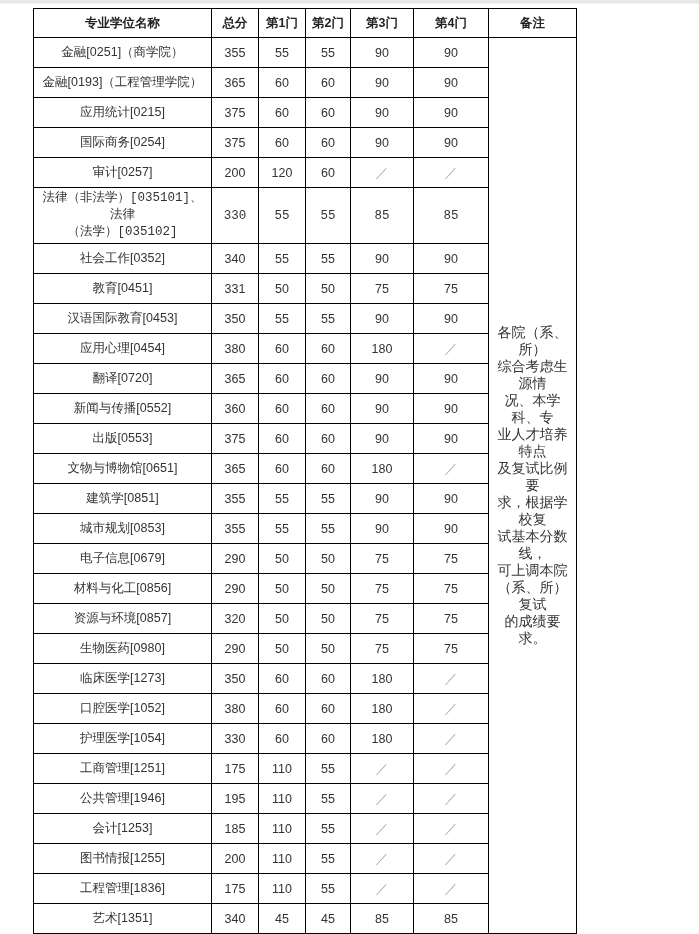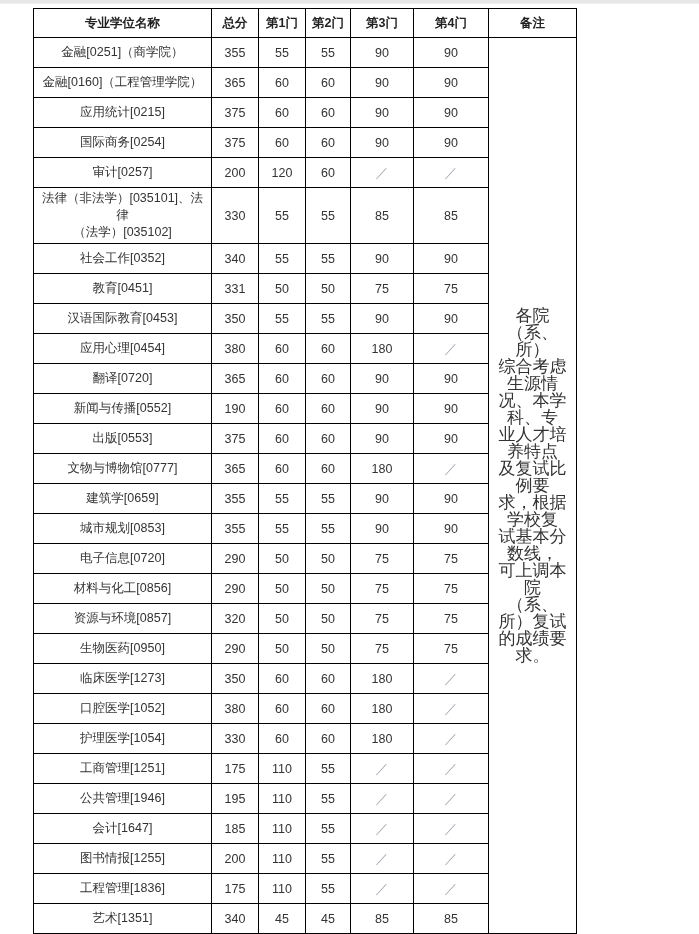--- a/index.html
+++ b/index.html
@@ -39,39 +39,39 @@
   table.score-table td {
     border: 1px solid #000000;
     text-align: center;
     vertical-align: middle;
     padding: 2px 3px;
     box-sizing: border-box;
     overflow: hidden;
   }
   table.score-table thead tr { height: 29px; }
   table.score-table tbody tr { height: 30px; }
-  table.score-table tbody tr.tall { height: 46px; }
+  table.score-table tbody tr.tall { height: 46px; font-family: Liberation Mono, monospace; }
   th.name-col, td.name-col {
     text-align: left;
     padding-left: 7px;
     padding-right: 5px;
     white-space: pre-line;
     line-height: 17px;
   }
   th { font-weight: bold; color: #222222; }
   td.slash {
     color: #9aa3af;
     font-size: 13px;
   }
   td.remark-cell {
     white-space: pre-line;
     text-align: center;
     vertical-align: middle;
     line-height: 17px;
-    font-size: 17px;
+    font-size: 14px;
     padding: 2px 2px;
   }
 </style>
 </head>
 <body>
 
 <div class="screen">
   <div class="top-strip"></div>
   <table class="score-table">
     <colgroup id="cols">
@@ -107,21 +107,21 @@
 况、本学科、专
 业人才培养特点
 及复试比例要
 求，根据学校复
 试基本分数线，
 可上调本院
 （系、所）复试
 的成绩要求。</td>
         </tr>
         <tr>
-          <td class="name-col">金融[0160]（工程管理学院）</td>
+          <td class="name-col">金融[0193]（工程管理学院）</td>
           <td>365</td>
           <td>60</td>
           <td>60</td>
           <td>90</td>
           <td>90</td>
         </tr>
         <tr>
           <td class="name-col">应用统计[0215]</td>
           <td>375</td>
           <td>60</td>
@@ -189,60 +189,60 @@
         <tr>
           <td class="name-col">翻译[0720]</td>
           <td>365</td>
           <td>60</td>
           <td>60</td>
           <td>90</td>
           <td>90</td>
         </tr>
         <tr>
           <td class="name-col">新闻与传播[0552]</td>
-          <td>190</td>
+          <td>360</td>
           <td>60</td>
           <td>60</td>
           <td>90</td>
           <td>90</td>
         </tr>
         <tr>
           <td class="name-col">出版[0553]</td>
           <td>375</td>
           <td>60</td>
           <td>60</td>
           <td>90</td>
           <td>90</td>
         </tr>
         <tr>
-          <td class="name-col">文物与博物馆[0777]</td>
+          <td class="name-col">文物与博物馆[0651]</td>
           <td>365</td>
           <td>60</td>
           <td>60</td>
           <td>180</td>
           <td class="slash">／</td>
         </tr>
         <tr>
-          <td class="name-col">建筑学[0659]</td>
+          <td class="name-col">建筑学[0851]</td>
           <td>355</td>
           <td>55</td>
           <td>55</td>
           <td>90</td>
           <td>90</td>
         </tr>
         <tr>
           <td class="name-col">城市规划[0853]</td>
           <td>355</td>
           <td>55</td>
           <td>55</td>
           <td>90</td>
           <td>90</td>
         </tr>
         <tr>
-          <td class="name-col">电子信息[0720]</td>
+          <td class="name-col">电子信息[0679]</td>
           <td>290</td>
           <td>50</td>
           <td>50</td>
           <td>75</td>
           <td>75</td>
         </tr>
         <tr>
           <td class="name-col">材料与化工[0856]</td>
           <td>290</td>
           <td>50</td>
@@ -252,21 +252,21 @@
         </tr>
         <tr>
           <td class="name-col">资源与环境[0857]</td>
           <td>320</td>
           <td>50</td>
           <td>50</td>
           <td>75</td>
           <td>75</td>
         </tr>
         <tr>
-          <td class="name-col">生物医药[0950]</td>
+          <td class="name-col">生物医药[0980]</td>
           <td>290</td>
           <td>50</td>
           <td>50</td>
           <td>75</td>
           <td>75</td>
         </tr>
         <tr>
           <td class="name-col">临床医学[1273]</td>
           <td>350</td>
           <td>60</td>
@@ -300,21 +300,21 @@
         </tr>
         <tr>
           <td class="name-col">公共管理[1946]</td>
           <td>195</td>
           <td>110</td>
           <td>55</td>
           <td class="slash">／</td>
           <td class="slash">／</td>
         </tr>
         <tr>
-          <td class="name-col">会计[1647]</td>
+          <td class="name-col">会计[1253]</td>
           <td>185</td>
           <td>110</td>
           <td>55</td>
           <td class="slash">／</td>
           <td class="slash">／</td>
         </tr>
         <tr>
           <td class="name-col">图书情报[1255]</td>
           <td>200</td>
           <td>110</td>

